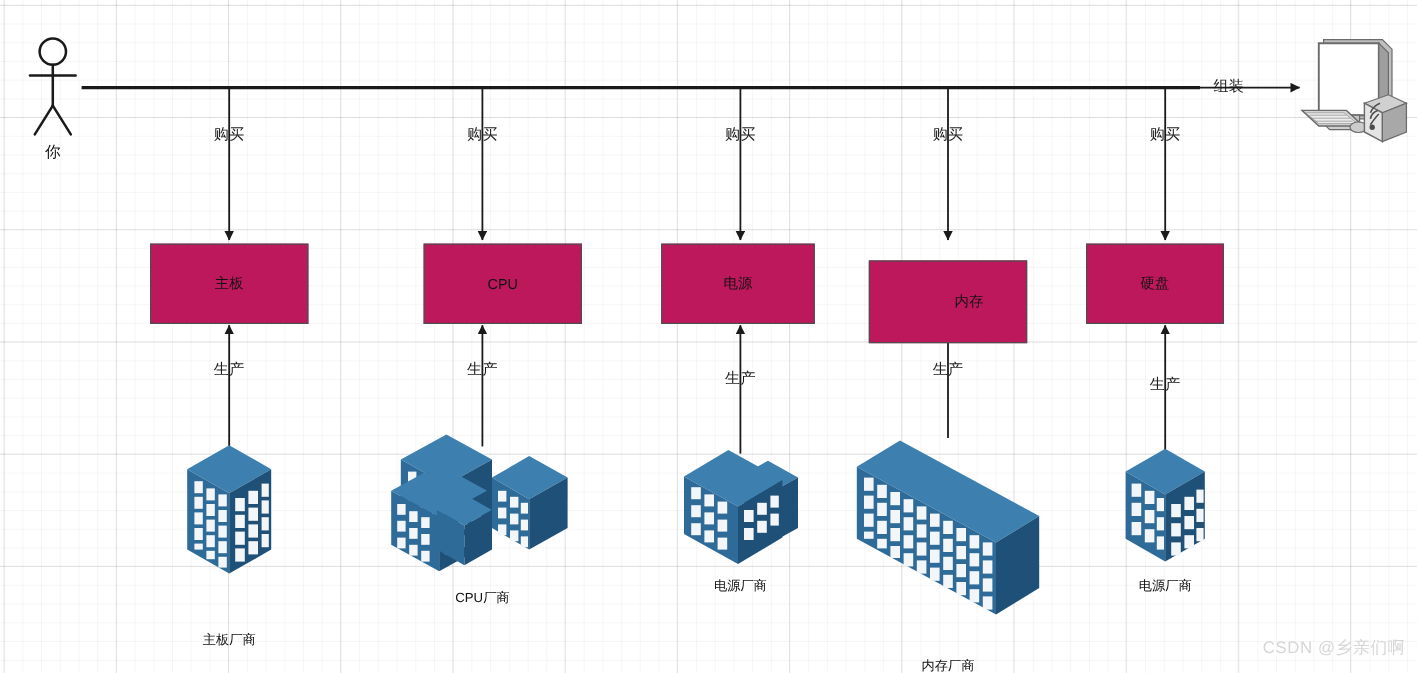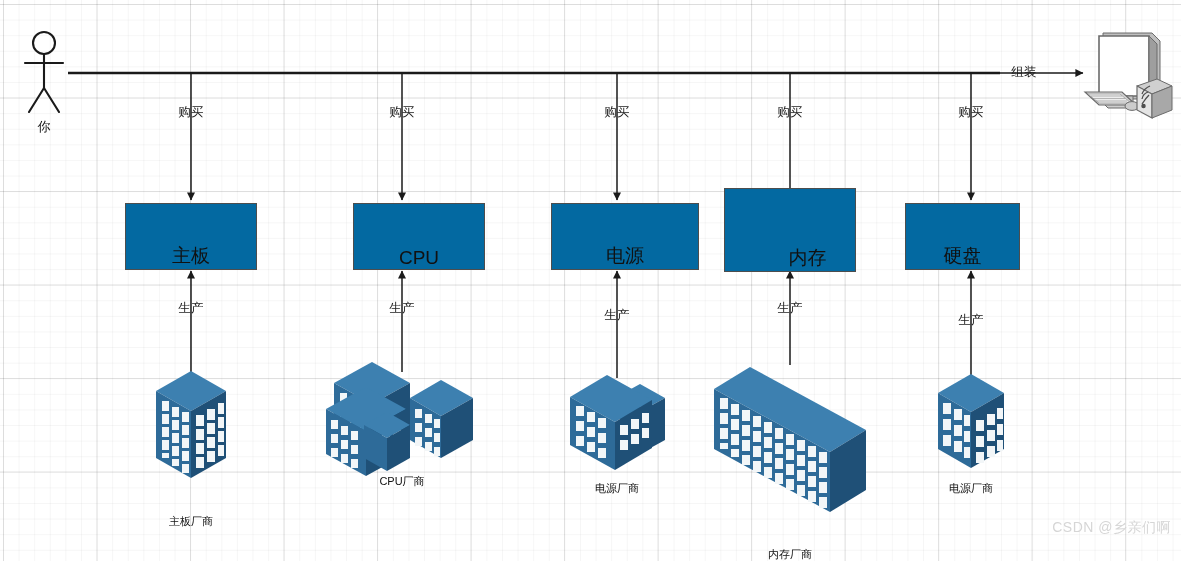--- a/index.html
+++ b/index.html
@@ -21,25 +21,25 @@
     background-size:
       15.6px 15.6px,
       15.6px 15.6px,
       93.5px 93.5px,
       93.5px 93.5px;
     background-position: 3px 4px, 3px 4px, 3px 4px, 3px 4px;
   }
   svg#diagram{position:absolute;left:0;top:0;width:1181px;height:561px;}
   .box{
     position:absolute;
-    background:#0369a1;
+    background:#be185d;
     border:1.6px solid #4d4d4d;
     box-sizing:border-box;
-    display:flex;align-items:flex-end;justify-content:center;
-    font-size:19px;color:#111;
+    display:flex;align-items:center;justify-content:center;
+    font-size:12px;color:#111;
   }
   .edge-label{
     position:absolute;
     font-size:12.5px;color:#1a1a1a;
     white-space:nowrap;
     background:transparent;
     transform:translateX(-50%);
     letter-spacing:0.3px;
     text-align:right;
   }
@@ -47,21 +47,21 @@
     position:absolute;
     font-size:11px;color:#111;
     white-space:nowrap;
     transform:translateX(-50%);
   }
   .actor-label{
     position:absolute;font-size:13px;color:#111;
     transform:translateX(-50%);white-space:nowrap;
   }
   .watermark{
-    position:absolute;right:10px;bottom:24px;
+    position:absolute;right:10px;bottom:12px;
     font-size:14px;color:#d6d6d6;
     white-space:nowrap;letter-spacing:0.5px;
     user-select:none;
   }
 </style>
 </head>
 <body>
 
 <div id="canvas"></div>
 
@@ -333,24 +333,24 @@
     </g>
   </g>
 </svg>
 
 <div class="box" style="left:125px;top:203px;width:132px;height:67px;">
   <span>主板</span>
 </div>
 <div class="box" style="left:353px;top:203px;width:132px;height:67px;">
   <span>CPU</span>
 </div>
-<div class="box" style="left:551px;top:203px;width:148px;height:67px;">
+<div class="box" style="left:551px;top:203px;width:128px;height:67px;">
   <span>电源</span>
 </div>
-<div class="box" style="left:724px;top:188px;width:132px;height:84px;padding-left:35px;">
+<div class="box" style="left:724px;top:217px;width:132px;height:69px;padding-left:35px;">
   <span>内存</span>
 </div>
 <div class="box" style="left:905px;top:203px;width:115px;height:67px;">
   <span>硬盘</span>
 </div>
 
 <div class="edge-label" style="left:191px;top:104px;">购买</div>
 <div class="edge-label" style="left:402px;top:104px;">购买</div>
 <div class="edge-label" style="left:617px;top:104px;">购买</div>
 <div class="edge-label" style="left:790px;top:104px;">购买</div>
@@ -359,19 +359,19 @@
 <div class="edge-label" style="left:191px;top:300px;">生产</div>
 <div class="edge-label" style="left:402px;top:300px;">生产</div>
 <div class="edge-label" style="left:617px;top:307px;">生产</div>
 <div class="edge-label" style="left:790px;top:300px;">生产</div>
 <div class="edge-label" style="left:971px;top:312px;">生产</div>
 
 <div class="edge-label" style="left:1024px;top:64px;">组装</div>
 
 <div class="actor-label" style="left:44px;top:118px;">你</div>
 
-<div class="node-label" style="left:191px;top:514px;">主板厂商</div>
-<div class="node-label" style="left:402px;top:474px;">CPU厂商</div>
+<div class="node-label" style="left:191px;top:526px;">主板厂商</div>
+<div class="node-label" style="left:402px;top:491px;">CPU厂商</div>
 <div class="node-label" style="left:617px;top:481px;">电源厂商</div>
 <div class="node-label" style="left:790px;top:527px;margin-top:20px;">内存厂商</div>
 <div class="node-label" style="left:971px;top:481px;">电源厂商</div>
 
 <div class="watermark">CSDN @乡亲们啊</div>
 
 </body></html>

